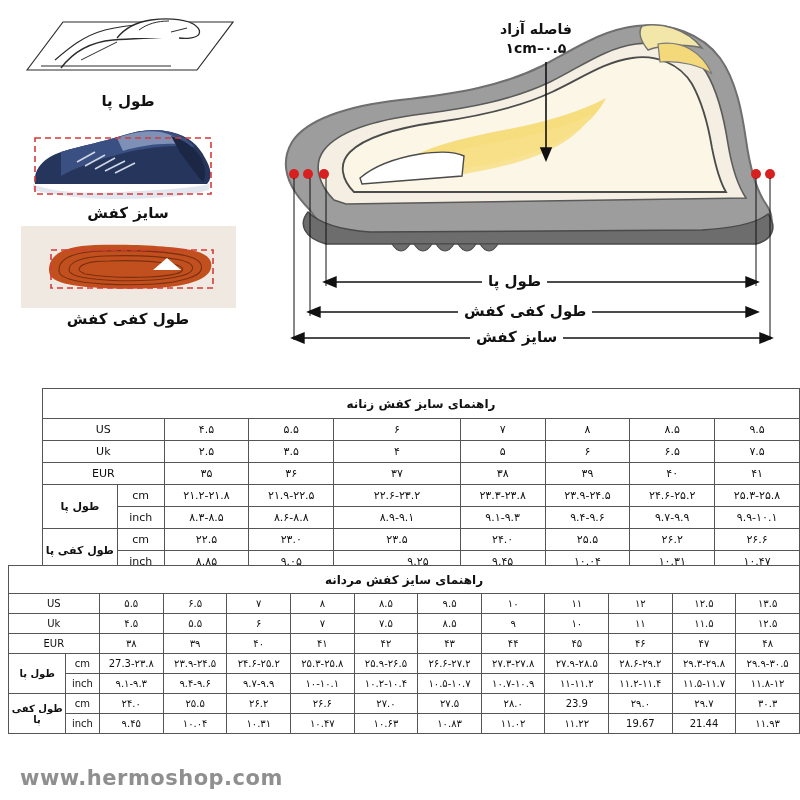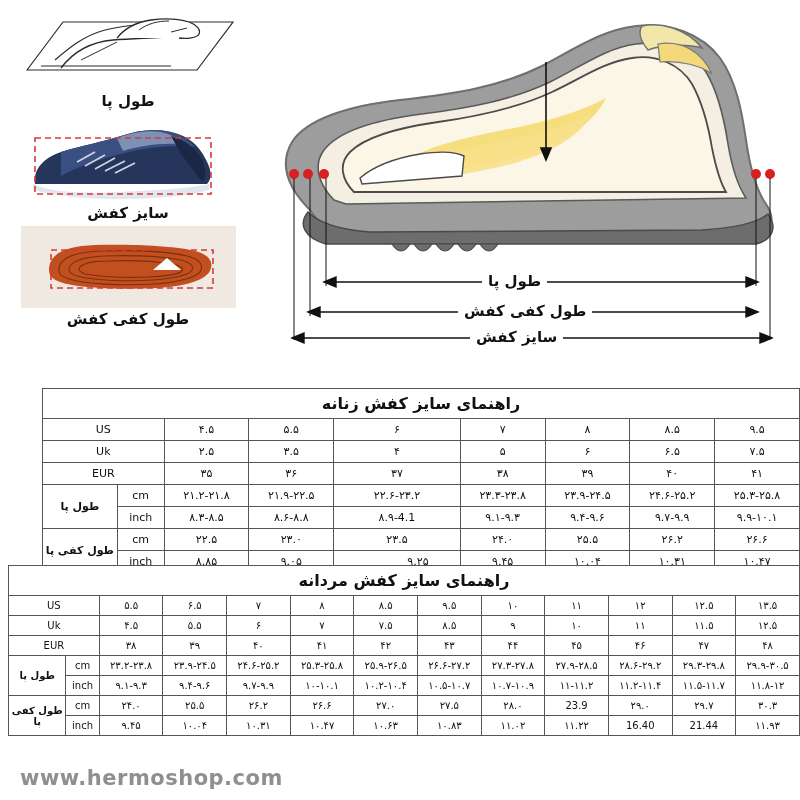--- a/index.html
+++ b/index.html
@@ -112,21 +112,21 @@
   }
   table.size td, table.size th {
     border: 1px solid #555;
     text-align: center;
     vertical-align: middle;
     color: #111;
     padding: 1px 2px;
     font-weight: normal;
   }
   table.size .title {
-    font-size: 16px;
+    font-size: 12px;
     font-weight: bold;
     direction: rtl;
     padding: 5px 2px;
   }
   table.size .rowhead {
     font-weight: normal;
   }
   .t-women { font-size: 11px; }
   .t-women td { height: 19px; }
   .t-men { font-size: 10px; }
@@ -274,20 +274,24 @@
         <polygon points="508,312 496,307 496,317"></polygon>
       </g>
 
       <g stroke="#111" stroke-width="1.4" fill="#111">
         <line x1="46" y1="338" x2="518" y2="338"></line>
         <polygon points="42,338 54,333 54,343"></polygon>
         <polygon points="522,338 510,333 510,343"></polygon>
       </g>
     </svg>
 
+    <div class="free-label" style="left:250px; top:20px;">
+      <span>فاصله آزاد</span><br>
+      <span>۰.۵–۱cm</span>
+    </div>
 
     <div class="dim-label" style="left:232px; top:272px;">طول پا</div>
     <div class="dim-label" style="left:208px; top:302px;">طول کفی کفش</div>
     <div class="dim-label" style="left:220px; top:328px;">سایز کفش</div>
   </div>
 </div>
 
 <div class="table-wrap" style="left:42px; top:388px;">
   <table class="size t-women">
     <tbody id="women-body">
@@ -332,21 +336,21 @@
           <td style="width: 80px;">۲۲.۶-۲۳.۲</td>
           <td style="width: 80px;">۲۳.۳-۲۳.۸</td>
           <td style="width: 80px;">۲۳.۹-۲۴.۵</td>
           <td style="width: 80px;">۲۴.۶-۲۵.۲</td>
           <td style="width: 80px;">۲۵.۳-۲۵.۸</td>
         </tr>
         <tr>
           <td style="width: 42px;">inch</td>
           <td style="width: 80px;">۸.۳-۸.۵</td>
           <td style="width: 80px;">۸.۶-۸.۸</td>
-          <td style="width: 80px;">۸.۹-4.1</td>
+          <td style="width: 80px;">۸.۹-۹.۱</td>
           <td style="width: 80px;">۹.۱-۹.۳</td>
           <td style="width: 80px;">۹.۴-۹.۶</td>
           <td style="width: 80px;">۹.۷-۹.۹</td>
           <td style="width: 80px;">۹.۹-۱۰.۱</td>
         </tr>
         <tr>
           <td class="rowhead rtl" rowspan="2" style="width: 70px; font-weight: bold;">طول کفی پا</td>
           <td style="width: 42px;">cm</td>
           <td style="width: 80px;">۲۲.۵</td>
           <td style="width: 80px;">۲۳.۰</td>
@@ -414,21 +418,21 @@
           <td style="width: 62px;">۴۳</td>
           <td style="width: 62px; margin-left: 12px;">۴۴</td>
           <td style="width: 62px;">۴۵</td>
           <td style="width: 62px;">۴۶</td>
           <td style="width: 62px;">۴۷</td>
           <td style="width: 62px;">۴۸</td>
         </tr>
         <tr>
           <td class="rowhead rtl" rowspan="2" style="width: 58px; font-weight: bold;">طول پا</td>
           <td style="width: 30px;">cm</td>
-          <td style="width: 62px;">۲۳.۲-۲۳.۸</td>
+          <td style="width: 62px;">27.3-۲۳.۸</td>
           <td style="width: 62px;">۲۳.۹-۲۴.۵</td>
           <td style="width: 62px;">۲۴.۶-۲۵.۲</td>
           <td style="width: 62px;">۲۵.۳-۲۵.۸</td>
           <td style="width: 62px;">۲۵.۹-۲۶.۵</td>
           <td style="width: 62px;">۲۶.۶-۲۷.۲</td>
           <td style="width: 62px;">۲۷.۳-۲۷.۸</td>
           <td style="width: 62px;">۲۷.۹-۲۸.۵</td>
           <td style="width: 62px;">۲۸.۶-۲۹.۲</td>
           <td style="width: 62px;">۲۹.۳-۲۹.۸</td>
           <td style="width: 62px;">۲۹.۹-۳۰.۵</td>
@@ -465,21 +469,21 @@
         <tr>
           <td style="width: 30px;">inch</td>
           <td style="width: 62px;">۹.۴۵</td>
           <td style="width: 62px;">۱۰.۰۴</td>
           <td style="width: 62px;">۱۰.۳۱</td>
           <td style="width: 62px;">۱۰.۴۷</td>
           <td style="width: 62px;">۱۰.۶۳</td>
           <td style="width: 62px;">۱۰.۸۳</td>
           <td style="width: 62px;">۱۱.۰۲</td>
           <td style="width: 62px;">۱۱.۲۲</td>
-          <td style="width: 62px;">16.40</td>
+          <td style="width: 62px;">19.67</td>
           <td style="width: 62px;">21.44</td>
           <td style="width: 62px;">۱۱.۹۳</td>
         </tr>
       </tbody>
   </table>
 </div>
 
 <div class="watermark">www.hermoshop.com</div>
 
 </body></html>

